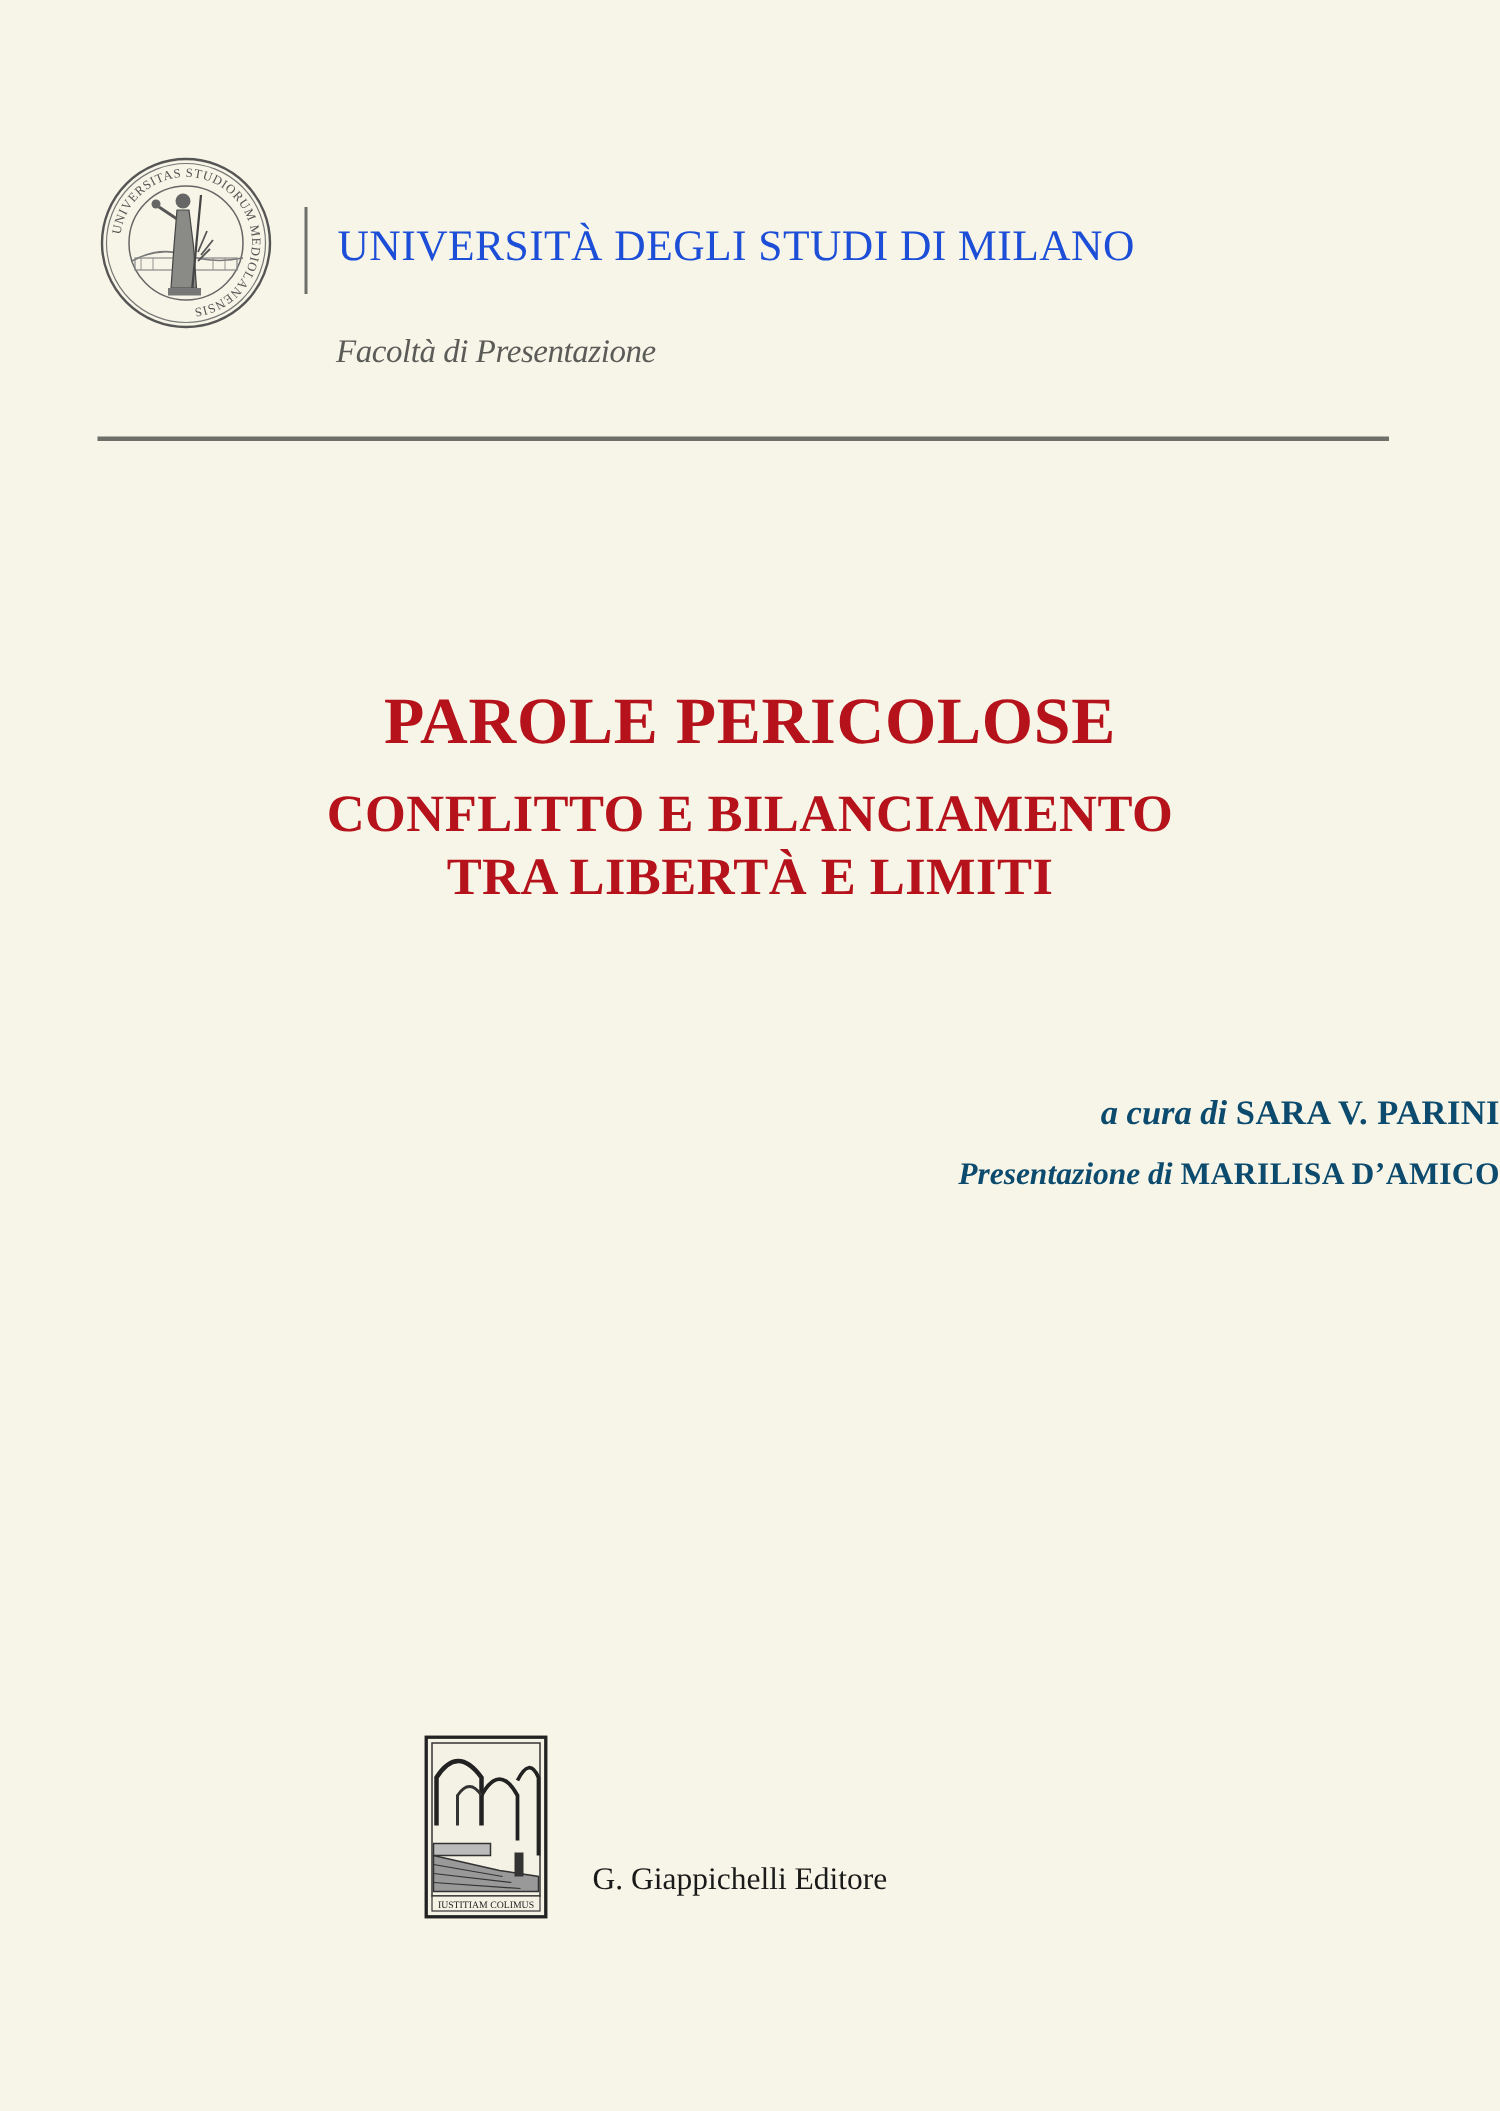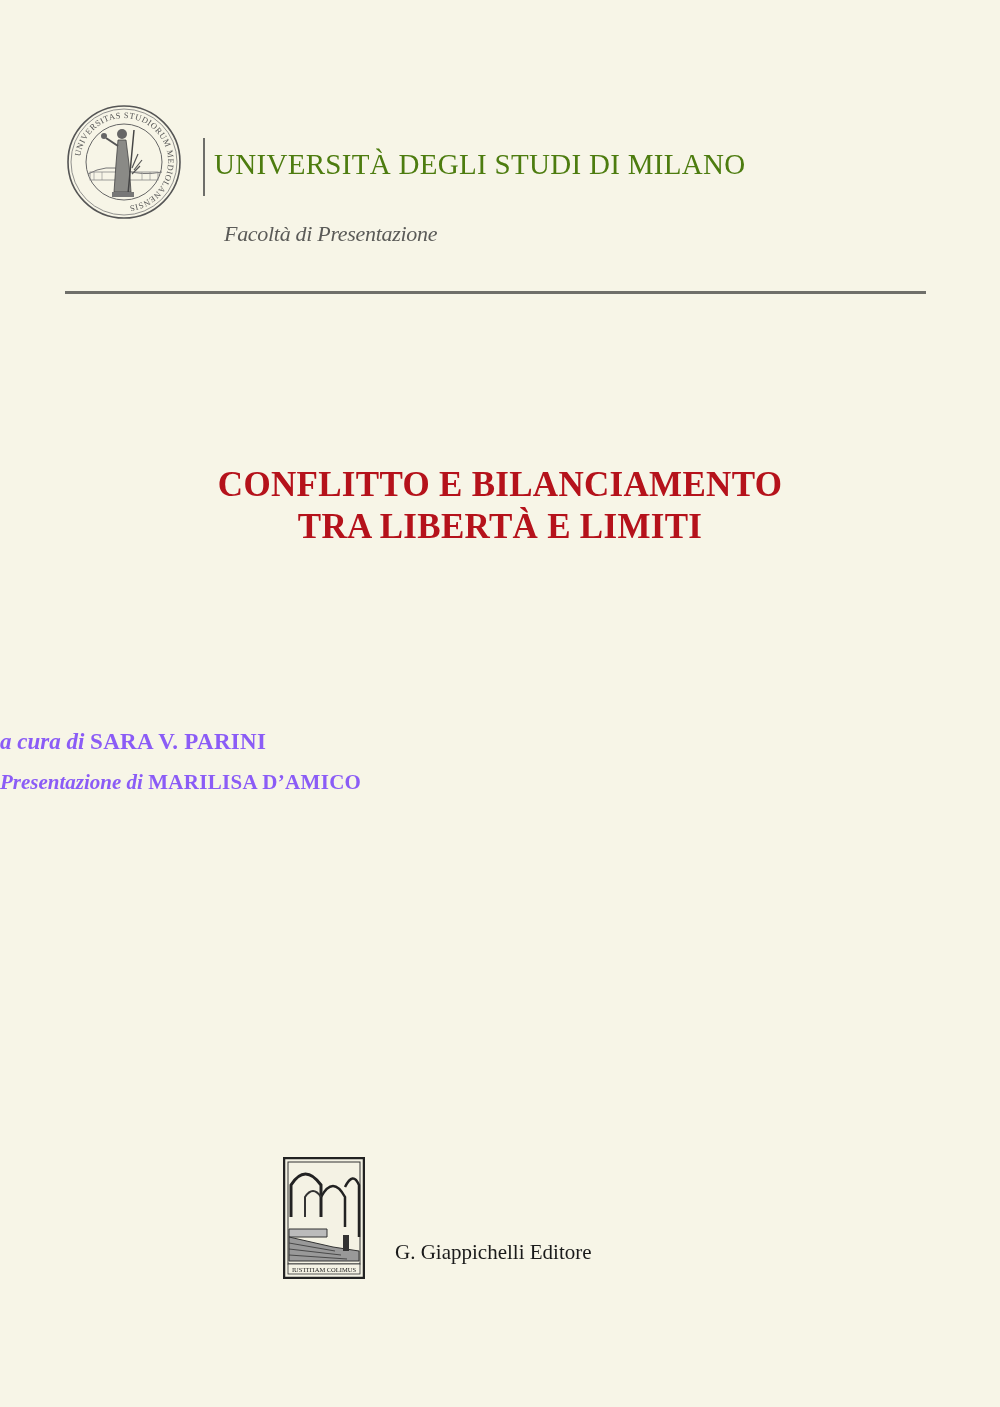--- a/index.html
+++ b/index.html
@@ -24,25 +24,25 @@
     .divider-v {
       position: absolute;
       left: 203px;
       top: 138px;
       width: 2px;
       height: 58px;
       background: #6e6e6a;
     }
     .uni-name {
       position: absolute;
-      left: 214px;
+      left: 225px;
       top: 150px;
       font-size: 29px;
       letter-spacing: 0.3px;
-      color: #4d7c0f;
+      color: #1d4ed8;
       white-space: nowrap;
       line-height: 1;
     }
     .faculty {
       position: absolute;
       left: 224px;
       top: 220px;
       font-size: 22px;
       font-style: italic;
       color: #5b5b58;
@@ -76,22 +76,22 @@
       font-size: 35px;
       line-height: 42px;
       letter-spacing: 0.3px;
     }
     .subtitle.first { margin-top: 12px; }
     .subtitle.last { margin-top: 6px; }
     .credits {
       position: absolute;
       left: 0;
       width: 1000px;
-      text-align: left;
-      color: #8b5cf6;
+      text-align: right;
+      color: #0c4a6e;
       font-size: 23px;
       white-space: nowrap;
     }
     .credits .lead {
       font-style: italic;
       font-weight: bold;
     }
     .credits .name {
       font-weight: bold;
       letter-spacing: 0.3px;
@@ -151,20 +151,21 @@
 
 <div class="uni-name">UNIVERSITÀ DEGLI STUDI DI MILANO</div>
 
 <div class="faculty">
   <div>Facoltà di Presentazione</div>
 </div>
 
 <div class="rule"></div>
 
 <div class="titles">
+  <div class="title-main">PAROLE PERICOLOSE</div>
   <div class="subtitle first">CONFLITTO E BILANCIAMENTO</div>
   <div class="subtitle">TRA LIBERTÀ E LIMITI</div>
 </div>
 
 <div class="credits credit-editor">
   <span class="lead">a cura di</span>
   <span class="name">SARA V. PARINI</span>
 </div>
 
 <div class="credits credit-pres">

